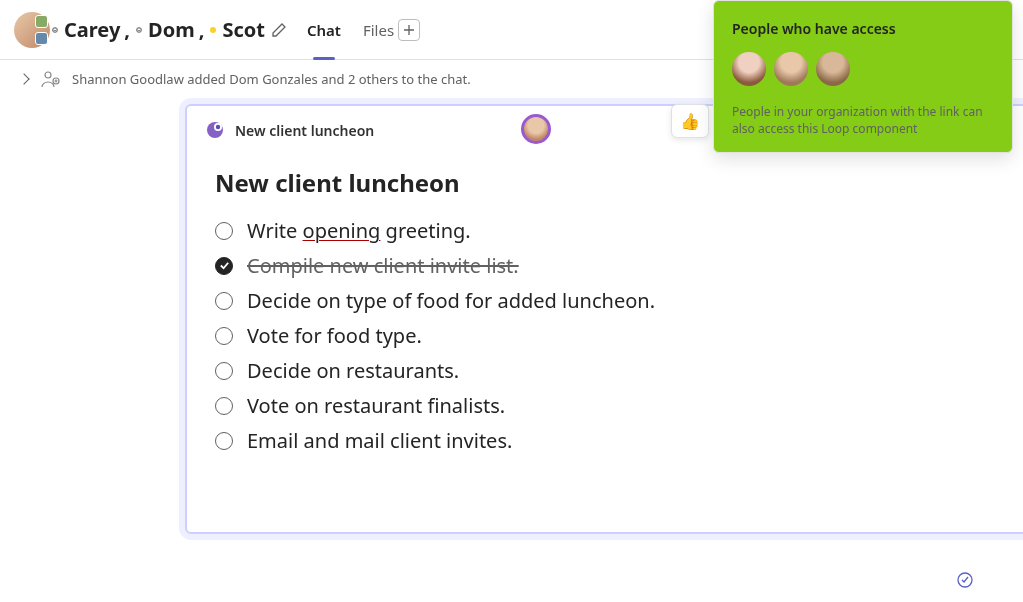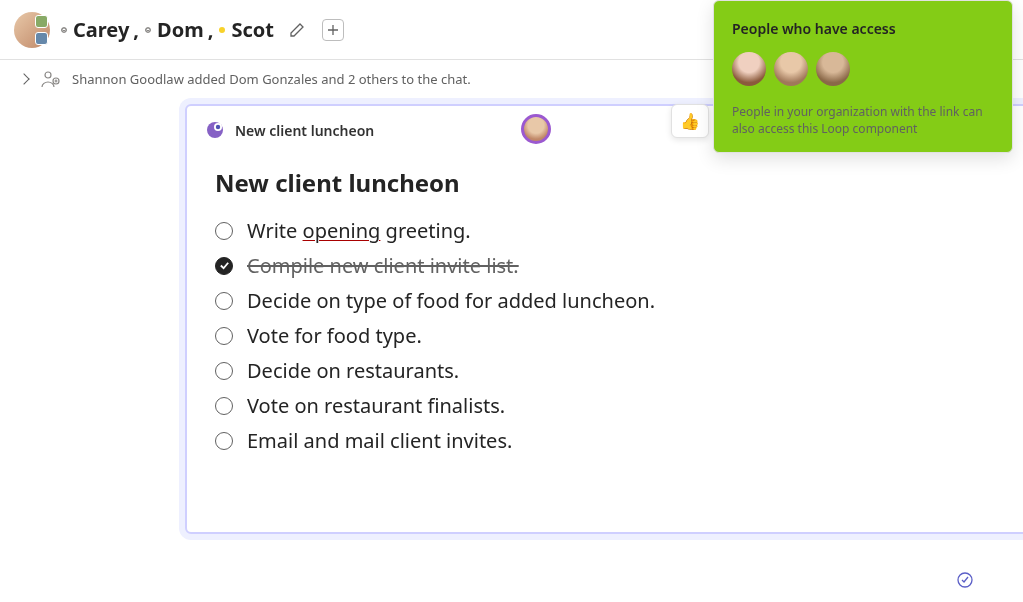--- a/index.html
+++ b/index.html
@@ -13,21 +13,21 @@
     position: relative;
   }
 
   
   .topbar {
     display: flex;
     align-items: center;
     height: 60px;
     padding: 0 14px;
     border-bottom: 1px solid #e1e1e1;
-    gap: 9px;
+    gap: 0;
   }
   .group-avatar {
     width: 36px; height: 36px; border-radius: 50%;
     position: relative;
     background: linear-gradient(135deg,#e8c8a8,#c08868);
     display: flex; align-items: center; justify-content: center;
   }
   .group-avatar .mini {
     position: absolute;
     width: 13px; height: 13px; border-radius: 3px;
@@ -171,20 +171,24 @@
     <span class="title-name">Dom</span>
       <span class="comma">,</span>
     <span class="presence away"></span>
     <span class="title-name">Scot</span>
   </div>
   <span class="edit-icon">
     <svg width="16" height="16" viewBox="0 0 16 16" fill="none" stroke="currentColor" stroke-width="1.3">
         <path d="M11 2l3 3-9 9H2v-3l9-9z"></path>
       </svg>
   </span>
+  <div class="tabs">
+    <div class="tab active">Chat</div>
+    <div class="tab">Files</div>
+  </div>
   <span class="add-tab">
     <svg width="12" height="12" viewBox="0 0 12 12" stroke="currentColor" stroke-width="1.3">
         <path d="M6 1v10M1 6h10"></path>
       </svg>
   </span>
 </div>
 
 <div class="sysrow">
   <span class="expander"></span>
   <span class="added-icon">

